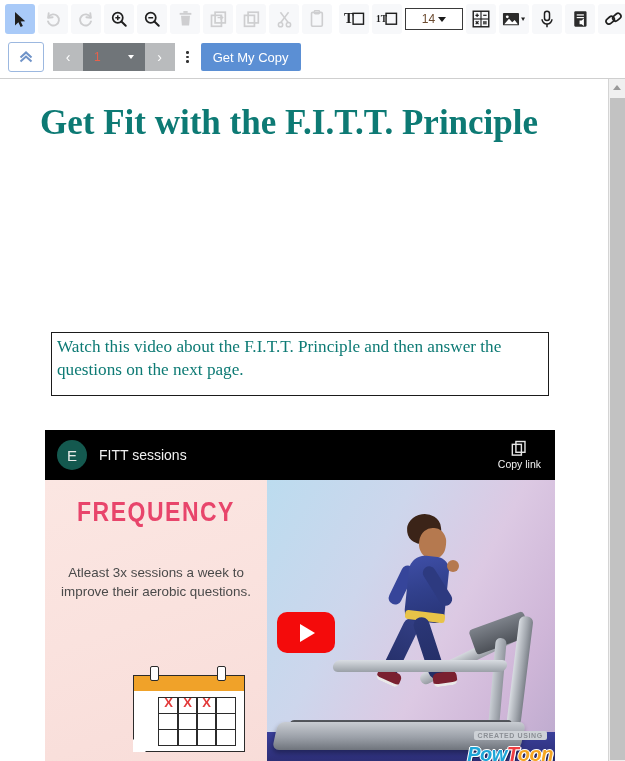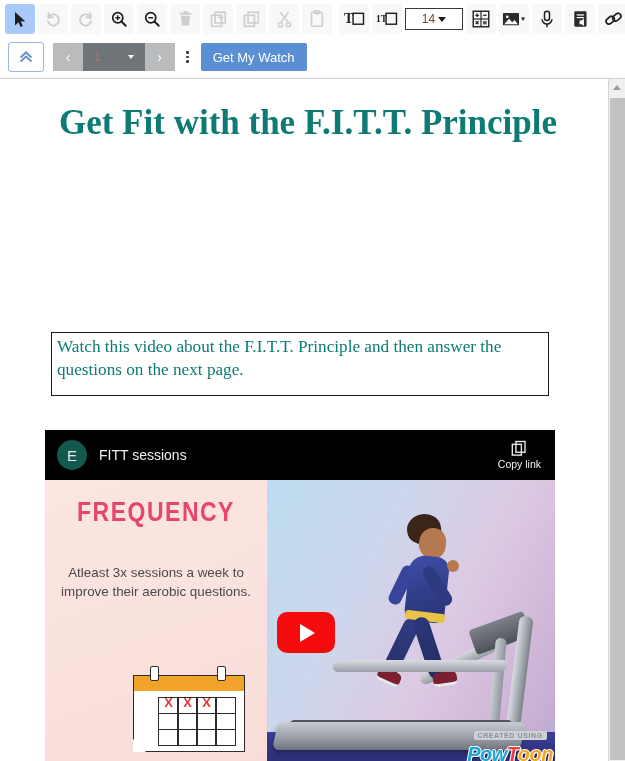--- a/index.html
+++ b/index.html
@@ -188,23 +188,22 @@
   .doc-page {
     position: absolute;
     left: 0; top: 0;
     width: 597px;
     height: 682px;
     background: #ffffff;
     overflow: hidden;
   }
   .doc-title {
     position: absolute;
-    left: 48px; top: 22px;
+    left: 40px; top: 22px;
     width: 520px;
-    text-align: center;
     font-family: "Liberation Serif", serif;
     font-weight: bold;
     font-size: 35px;
     line-height: 1.28;
     color: #0d7a74;
     letter-spacing: 0px;
   }
   .instr-box {
     position: absolute;
     left: 51px; top: 253px;
@@ -822,21 +821,21 @@
       </div>
       <div class="pg-arrow">›</div>
     </div>
 
     <div class="kebab">
       <i></i>
       <i></i>
       <i></i>
     </div>
 
-    <div class="score-btn">Get My Watch</div>
+    <div class="score-btn">Get My Copy</div>
   </div>
 
   <div class="doc-wrap">
     <div class="doc-page">
 
       <div class="doc-title">Get Fit with the F.I.T.T. Principle</div>
 
       <div class="instr-box">
         <div class="instr-text">Watch this video about the F.I.T.T. Principle and then answer the questions on the next page.</div>
       </div>

